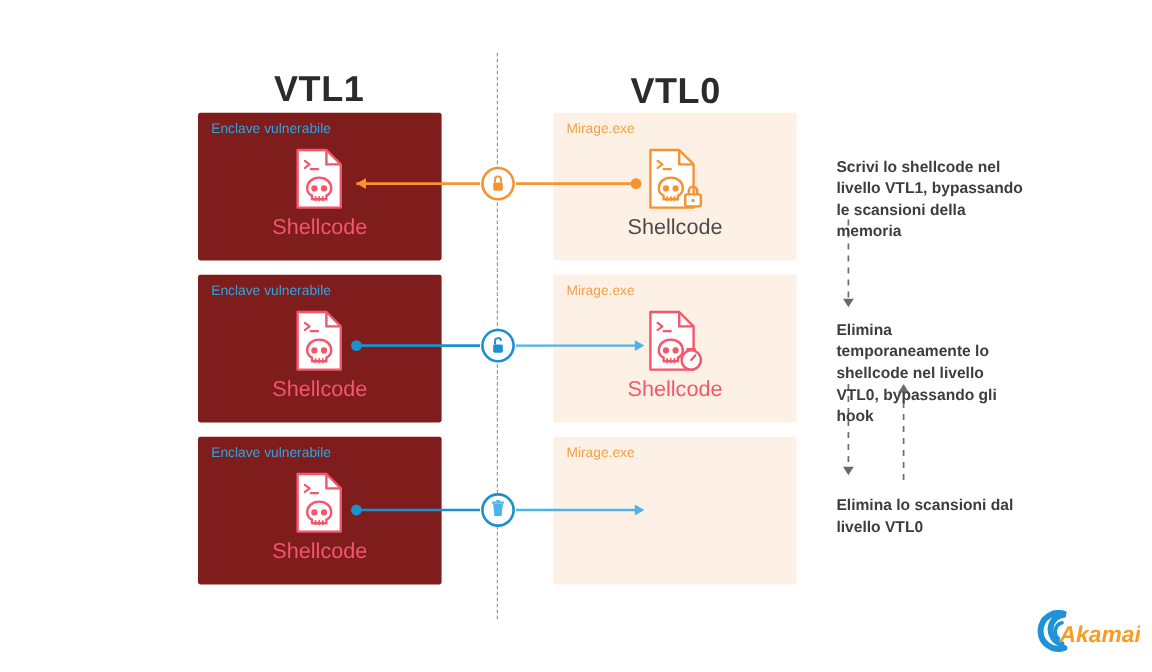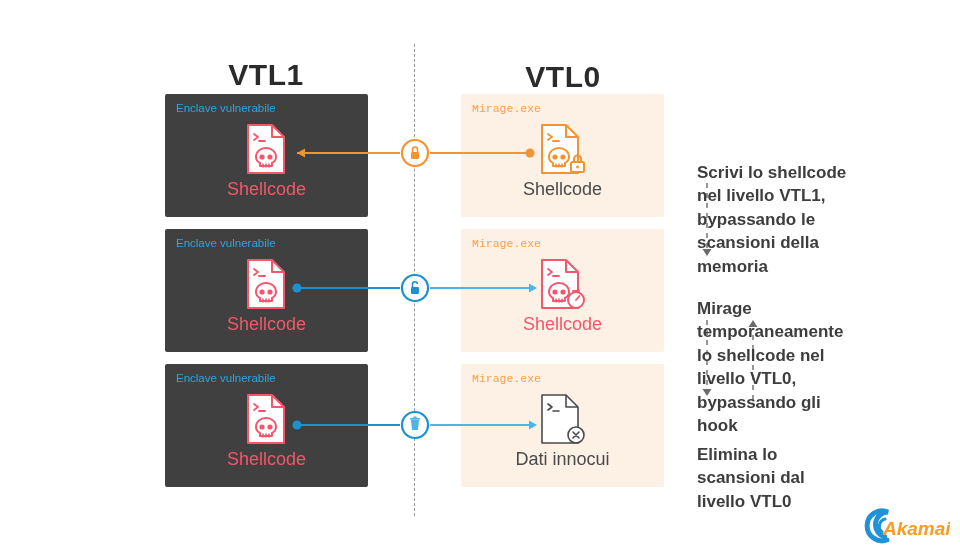--- a/index.html
+++ b/index.html
@@ -42,30 +42,30 @@
     border-left: 1.5px dashed #9a9a9a;
   }
 
   
   .panel {
     position: absolute;
     width: 203px;
     height: 123px;
     border-radius: 2px;
   }
-  .panel.left  { left: 165px; background: #404040; }
+  .panel.left  { left: 165px; background: #7f1d1d; }
   .panel.right { left: 461px; background: #fdf1e6; }
   .panel .panel-label {
     position: absolute;
     left: 11px;
     top: 8px;
     font-size: 11.5px;
   }
   .panel.left  .panel-label { color: #2ba6e0; }
-  .panel.right .panel-label { color: #f5a04a; font-family: Liberation Mono, monospace; }
+  .panel.right .panel-label { color: #f5a04a; }
 
   .row1 { top: 94px; }
   .row2 { top: 229px; }
   .row3 { top: 364px; }
 
   
   .node {
     position: absolute;
     left: 50%;
     transform: translateX(-50%);
@@ -86,25 +86,24 @@
     position: absolute;
     left: 0; top: 0;
     width: 960px; height: 560px;
     pointer-events: none;
   }
 
   
   .annot {
     position: absolute;
     width: 160px;
-    font-size: 17px;
+    font-size: 13px;
     font-weight: bold;
     line-height: 1.38;
     color: #3d3d3d;
-    margin-top: 31px;
   }
   #annot-1 { left: 697px; top: 130px; }
   #annot-2 { left: 697px; top: 266px; }
   #annot-3 { left: 697px; top: 412px; }
 
   
   .logo {
     position: absolute;
     left: 858px;
     top: 508px;
@@ -206,31 +205,20 @@
         <circle cx="18" cy="35" r="2.6" fill="#f4566b"></circle>
         <circle cx="26" cy="35" r="2.6" fill="#f4566b"></circle>
         <path d="M19 42 v3 M22 42 v3 M25 42 v3" stroke="#f4566b" stroke-width="1.5" stroke-linecap="round"></path>
       </svg>
       <div class="caption cap-red">Shellcode</div>
     </div>
   </div>
 
   <div class="panel right row3">
     <div class="panel-label">Mirage.exe</div>
-    <div class="node">
-      <svg width="50" height="54" viewBox="0 0 50 54">
-        <path d="M4 3 H28 L40 15 V51 H4 Z" fill="#fff" stroke="#4a4a4a" stroke-width="1.6" stroke-linejoin="round"></path>
-        <path d="M28 3 V15 H40" fill="none" stroke="#4a4a4a" stroke-width="1.6" stroke-linejoin="round"></path>
-        <path d="M10 12 l4 3 -4 3" fill="none" stroke="#4a4a4a" stroke-width="1.6" stroke-linecap="round" stroke-linejoin="round"></path>
-        <path d="M15 19 h6" stroke="#4a4a4a" stroke-width="1.6" stroke-linecap="round"></path>
-        <circle cx="38" cy="43" r="8" fill="#fff" stroke="#4a4a4a" stroke-width="1.6"></circle>
-        <path d="M35 40 l6 6 M41 40 l-6 6" stroke="#4a4a4a" stroke-width="1.6" stroke-linecap="round"></path>
-      </svg>
-      <div class="caption cap-gray">Dati innocui</div>
-    </div>
   </div>
 
   <svg class="conn">
 
     <g>
       <line x1="530" y1="153" x2="430" y2="153" stroke="#f59331" stroke-width="2.2"></line>
       <line x1="400" y1="153" x2="297" y2="153" stroke="#f59331" stroke-width="2.2"></line>
       <path d="M297 153 l8 -4.5 v9 Z" fill="#f59331"></path>
       <circle cx="530" cy="153" r="4.5" fill="#f59331"></circle>
       <circle cx="415" cy="153" r="13" fill="#ffffff" stroke="#f59331" stroke-width="2.2"></circle>
@@ -273,21 +261,21 @@
       <line x1="753" y1="400" x2="753" y2="328" stroke="#6b6b6b" stroke-width="1.4" stroke-dasharray="5,5"></line>
       <path d="M753 320 l-4.5 7 h9 Z" fill="#6b6b6b"></path>
     </g>
     <g>
       <line x1="707" y1="320" x2="707" y2="388" stroke="#6b6b6b" stroke-width="1.4" stroke-dasharray="5,5"></line>
       <path d="M707 396 l-4.5 -7 h9 Z" fill="#6b6b6b"></path>
     </g>
   </svg>
 
   <div class="annot" id="annot-1">Scrivi lo shellcode nel livello VTL1, bypassando le scansioni della memoria</div>
-  <div class="annot" id="annot-2">Mirage temporaneamente lo shellcode nel livello VTL0, bypassando gli hook</div>
+  <div class="annot" id="annot-2">Elimina temporaneamente lo shellcode nel livello VTL0, bypassando gli hook</div>
   <div class="annot" id="annot-3">Elimina lo scansioni dal livello VTL0</div>
 
   <div class="logo">
     <svg width="92" height="36" viewBox="0 0 92 36">
       <path d="M29 32 A15 15 0 1 1 30 4 A12.5 12.5 0 0 0 26.5 28.5" fill="none" stroke="#2092d8" stroke-width="5" stroke-linecap="round"></path>
       <path d="M24 24 A7.5 7.5 0 0 1 27 11" fill="none" stroke="#2092d8" stroke-width="3" stroke-linecap="round"></path>
       <text x="25" y="27" font-family="'Liberation Sans', sans-serif" font-size="19" font-weight="bold" font-style="italic" fill="#f89c23">Akamai</text>
     </svg>
   </div>
 

